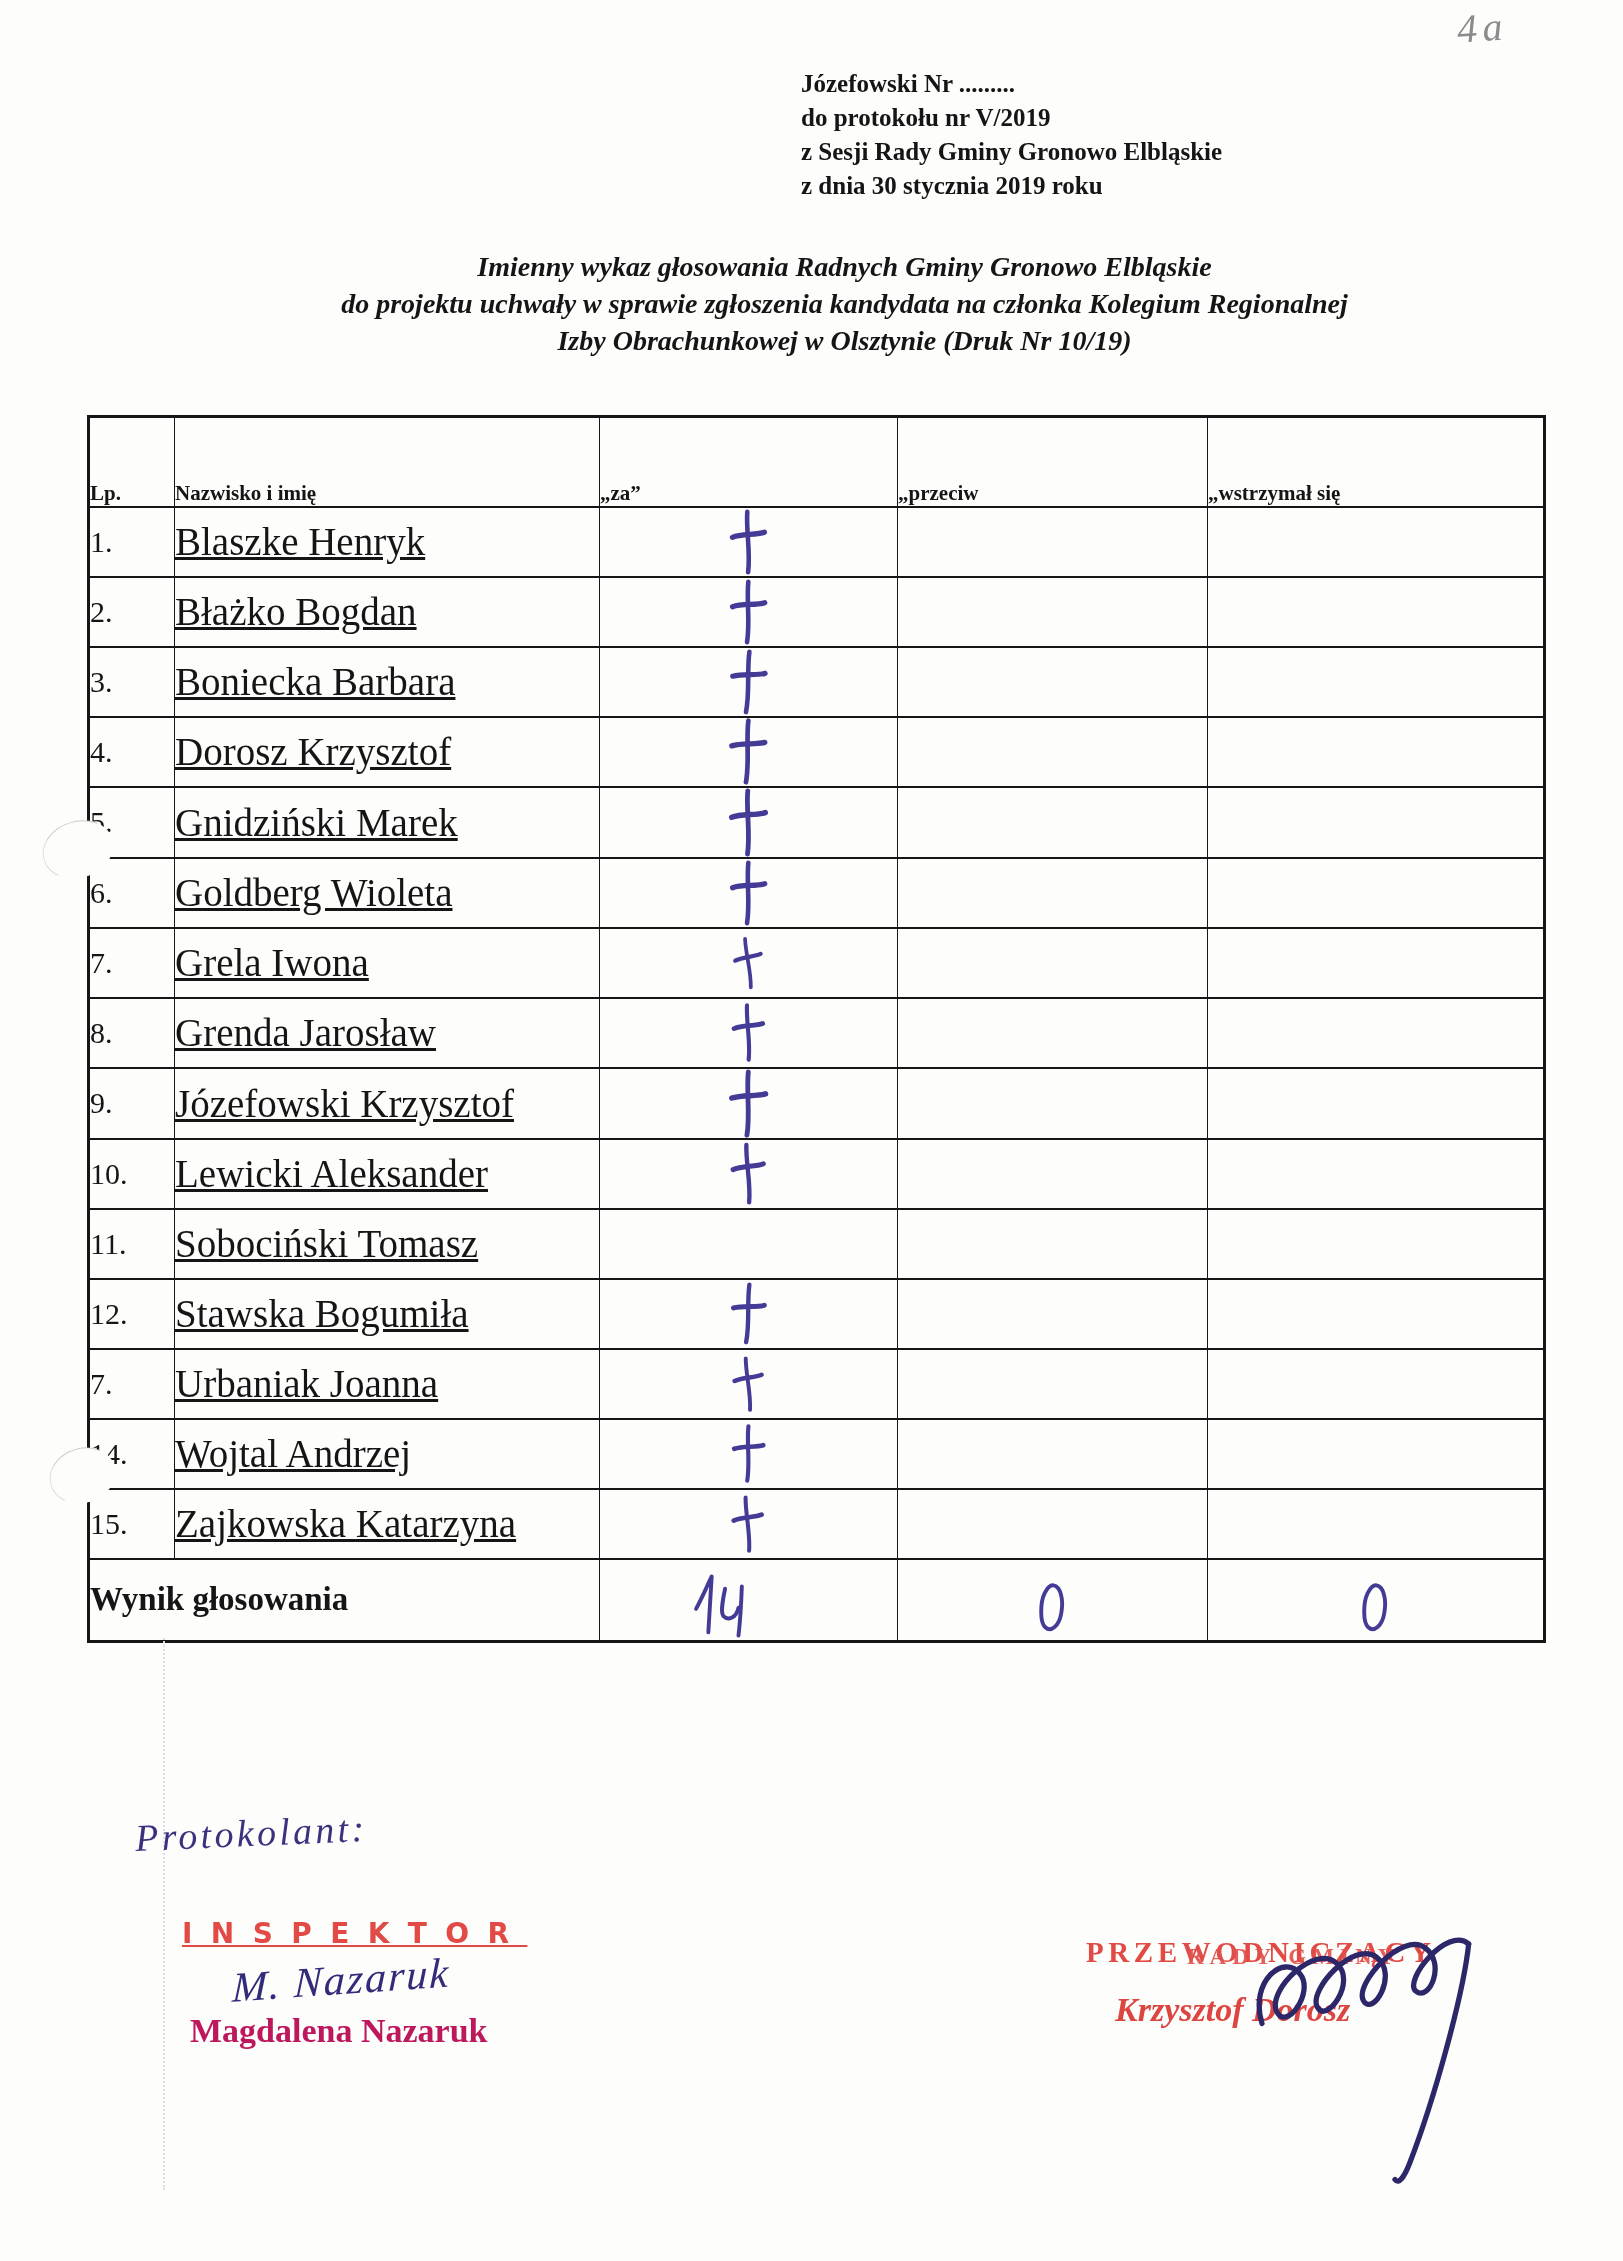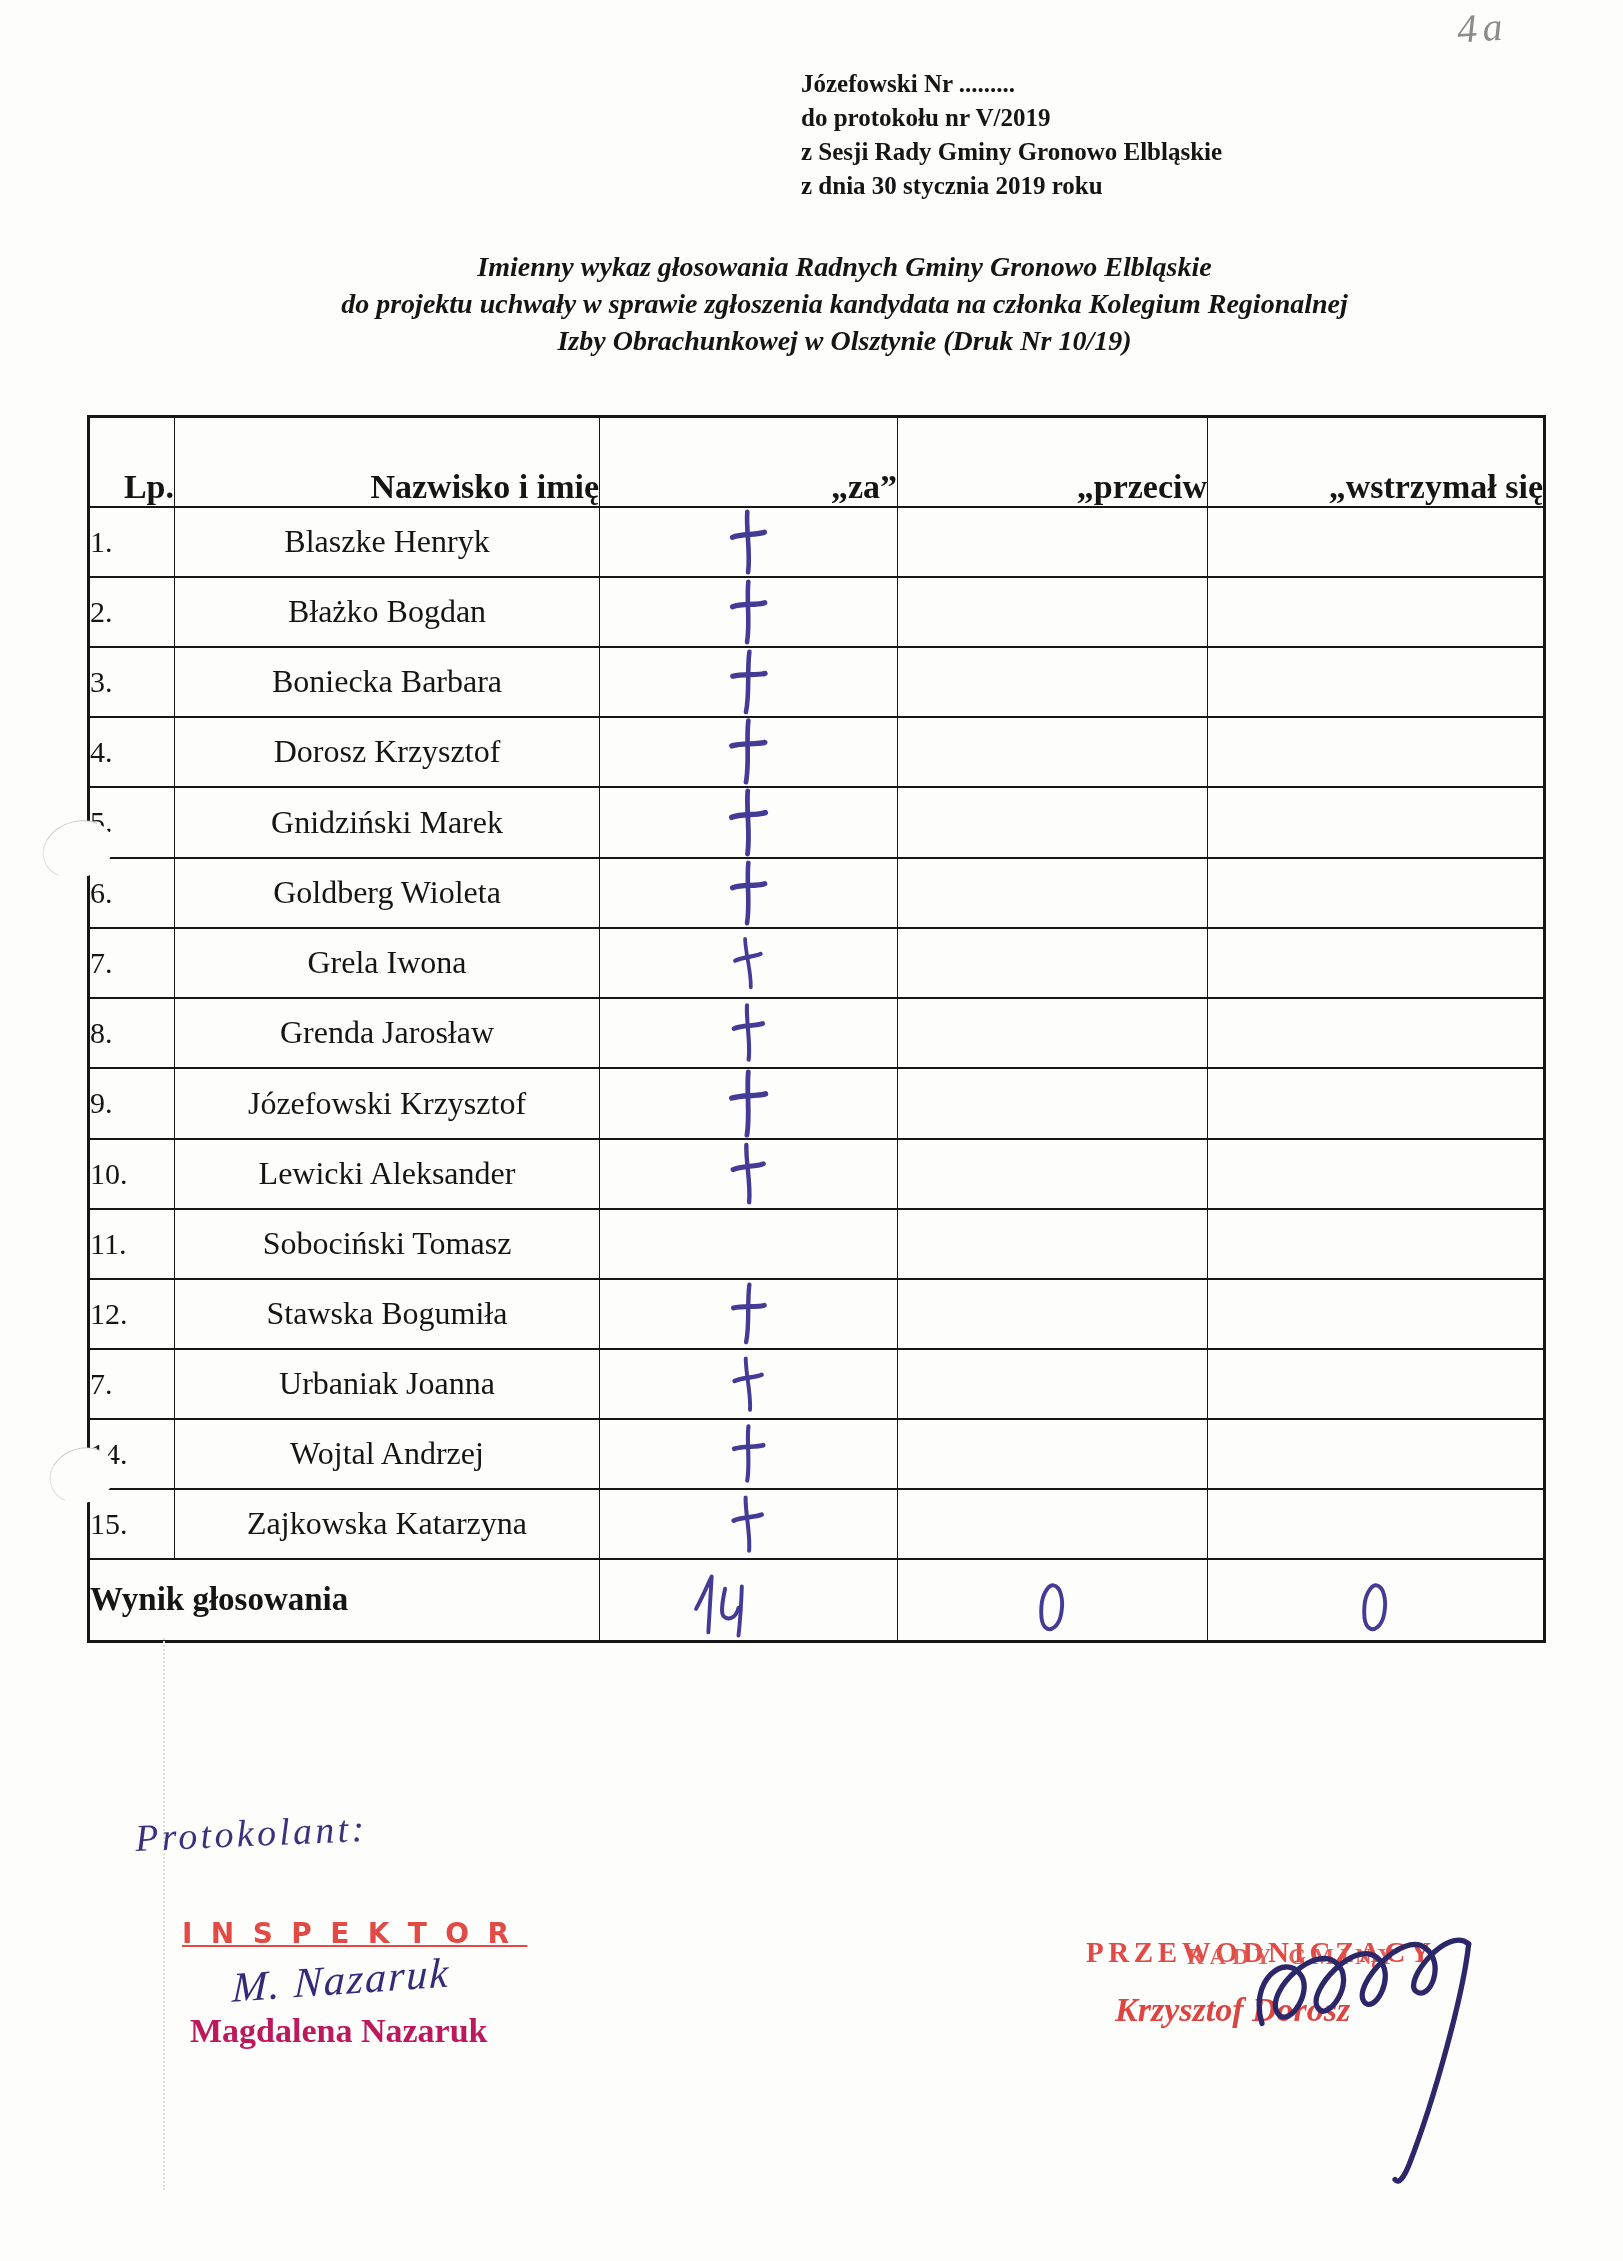--- a/index.html
+++ b/index.html
@@ -32,23 +32,23 @@
     border:3.3px solid #161616;
   }
   table.vote-table th, table.vote-table td{
     border-left:1.3px solid #161616; border-right:1.3px solid #161616;
     border-top:2.6px solid #161616; border-bottom:2.6px solid #161616;
     padding:0; overflow:visible;
   }
   thead tr{height:90px;}
   tbody tr{height:70px;}
   tfoot tr{height:83px;}
-  th{font-size:34px; font-weight:bold; vertical-align:bottom; padding-bottom:8px; text-align:right;}
+  th{font-size:21px; font-weight:bold; vertical-align:bottom; padding-bottom:8px; text-align:left;}
   td.lp{font-size:30px; text-align:left; padding-left:17px; vertical-align:middle;}
-  td.name{font-size:32px; text-align:center; padding-left:16px; vertical-align:middle; white-space:nowrap;}
+  td.name{font-size:39px; text-align:left; padding-left:16px; vertical-align:middle; white-space:nowrap;text-decoration:underline;}
   td.vote{text-align:center; vertical-align:middle;}
   td.vote svg{display:inline-block; vertical-align:middle;}
   td.result-label{
     font-size:33px; font-weight:bold; text-align:left; vertical-align:middle;
   }
   tfoot td{border-top-width:3.3px;}
   td.result-cell{text-align:center; vertical-align:middle;}
   .hw-num{display:inline-block; position:relative; top:6.6px;}
   
   .bubble{

